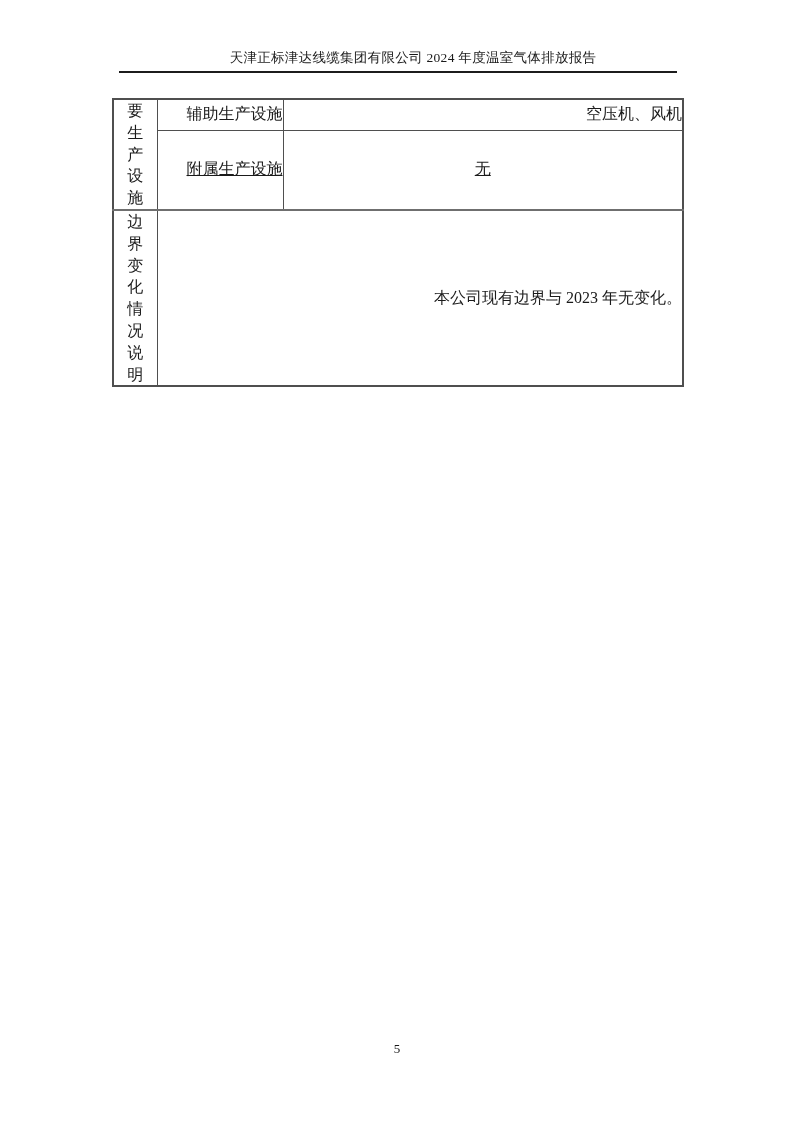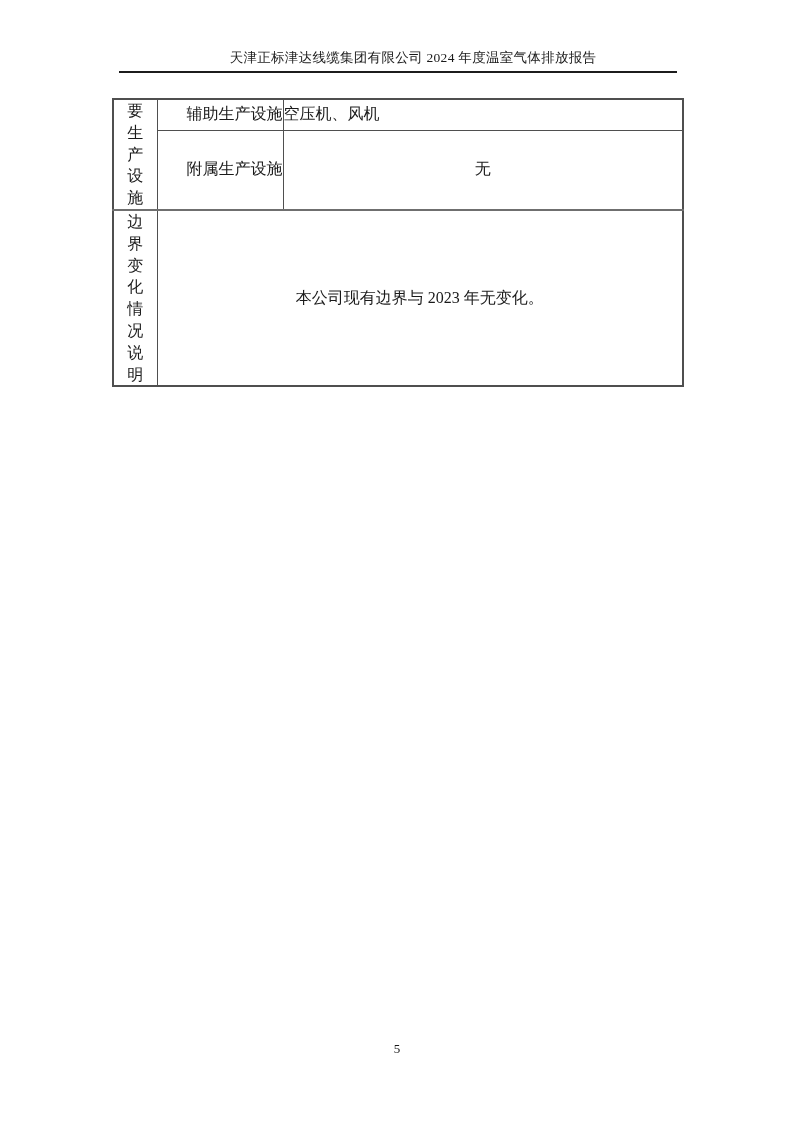--- a/index.html
+++ b/index.html
@@ -58,33 +58,33 @@
     vertical-align: top;
     line-height: 21.8px;
     white-space: pre-line;
     padding-top: 1px;
   }
   td.row-label {
     text-align: right;
     vertical-align: middle;
   }
   td.value-left {
-    text-align: left;
+    text-align: right;
     vertical-align: middle;
     padding-left: 6px;
   }
   td.value-center {
     text-align: center;
     vertical-align: middle;
   }
   tr.group2-row td {
     border-top: 2px solid #6f6f6f;
   }
   td.paragraph-cell {
-    text-align: center;
+    text-align: right;
     vertical-align: middle;
     padding-left: 12px;
     margin-left: 28px;
   }
   .page-number {
     position: absolute;
     top: 1041px;
     left: 0;
     width: 100%;
     text-align: center;
@@ -109,21 +109,21 @@
     <tbody>
       <tr style="height:31px;">
         <td class="vertical-label" rowspan="2">要
 生
 产
 设
 施</td>
         <td class="row-label">辅助生产设施</td>
         <td class="value-left">空压机、风机</td>
       </tr>
-      <tr style="height:79px;">
+      <tr style="height:79px;text-decoration:underline;">
         <td class="row-label">附属生产设施</td>
         <td class="value-center">无</td>
       </tr>
       <tr class="group2-row" style="height:175px;">
         <td class="vertical-label">边
 界
 变
 化
 情
 况

